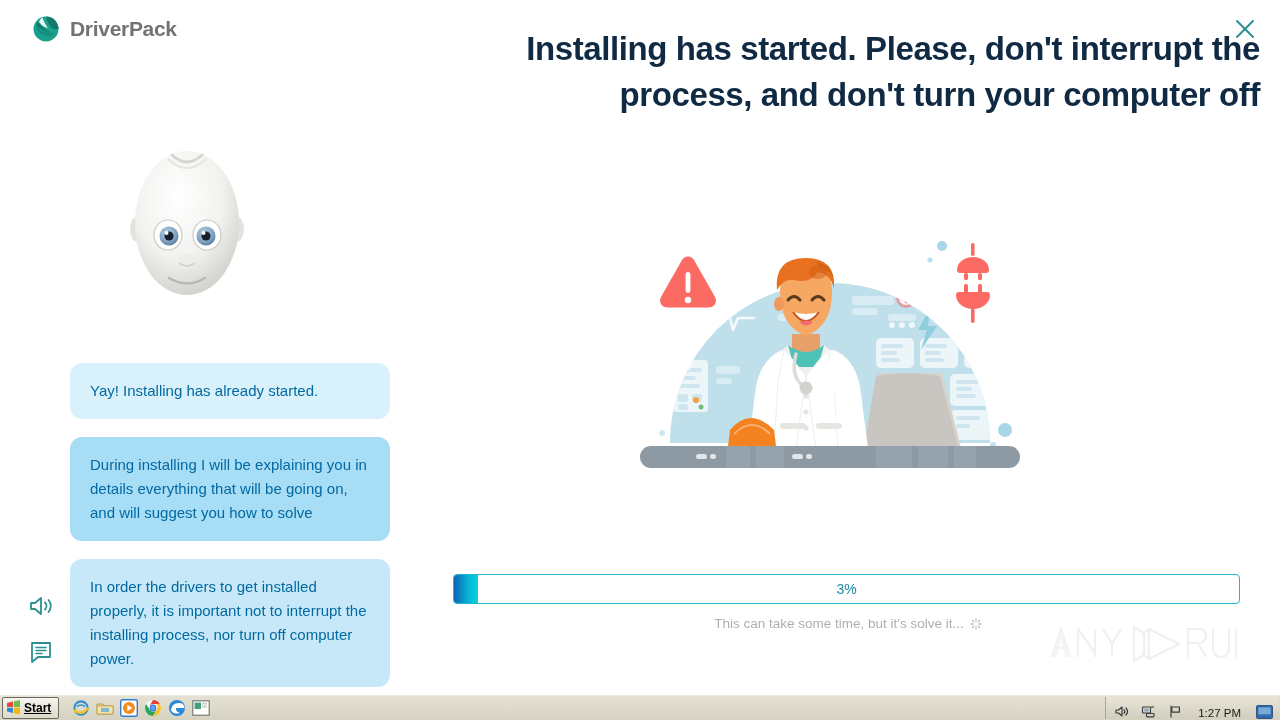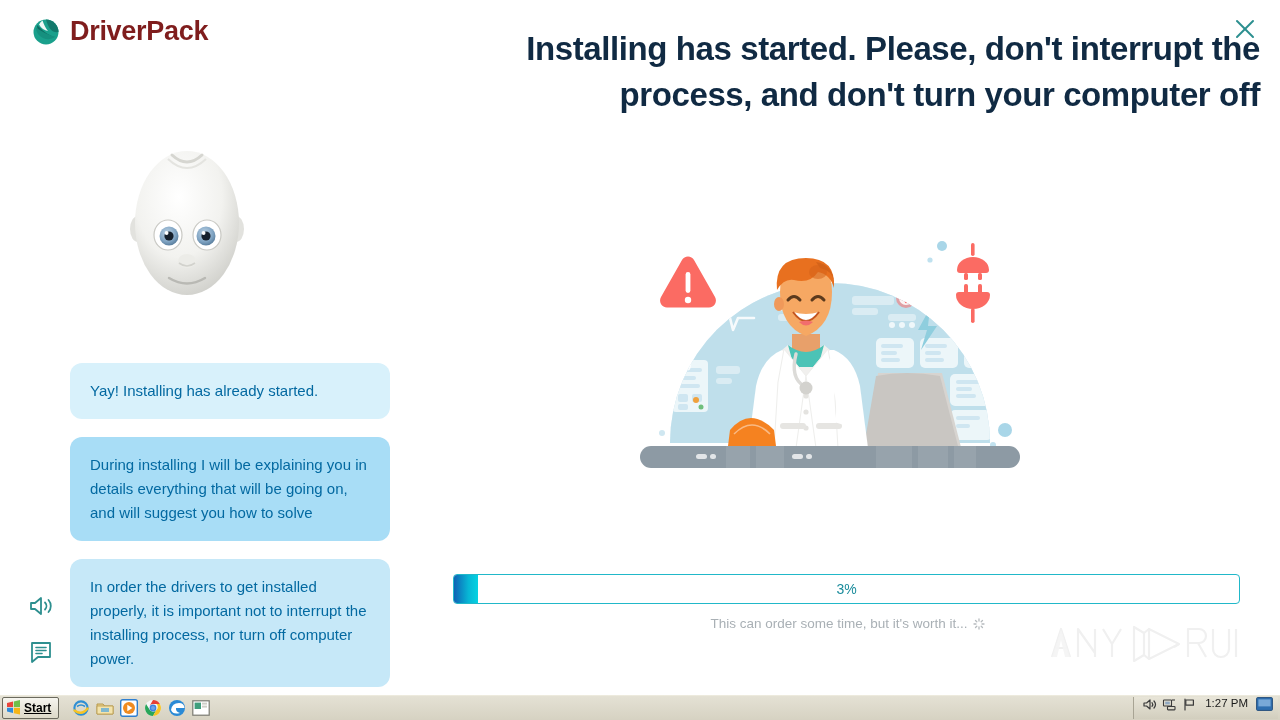--- a/index.html
+++ b/index.html
@@ -26,23 +26,23 @@
   }
 
   
   .brand {
     position: absolute;
     left: 33px; top: 16px;
     display: flex; align-items: center; gap: 11px;
   }
   .brand-logo { width: 26px; height: 26px; display: block; }
   .brand-name {
-    font-size: 27px;
+    font-size: 21px;
     font-weight: bold;
-    color: #7f1d1d;
+    color: #737373;
     letter-spacing: -0.3px;
   }
 
   
   .close-btn {
     position: absolute;
     right: 21px; top: 15px;
     width: 28px; height: 28px;
     display: flex; align-items: center; justify-content: center;
     cursor: pointer;
@@ -181,21 +181,21 @@
     margin-left: 12px;
   }
   .tb-icon {
     width: 19px; height: 19px;
     display: flex; align-items: center; justify-content: center;
     cursor: pointer;
   }
   .tray {
     position: absolute; right: 2px; top: 2px;
     height: 22px;
-    display: flex; align-items: flex-start; gap: 5px;
+    display: flex; align-items: flex-end; gap: 12px;
     padding: 0 5px 0 8px;
     border-left: 1px solid #a8a494;
     background: linear-gradient(180deg,#e8e5d8 0%, #d2cebe 100%);
   }
   .tray-icon { width: 15px; height: 15px; display:block; cursor: pointer; }
   .tray-time {
     font-size: 11.5px; color: #1a1a1a;
     padding: 0 3px;
     white-space: nowrap;
   }
@@ -457,21 +457,21 @@
           </g>
         </svg>
       </div>
 
       <div class="progress-area">
         <div class="progress-track">
           <div class="progress-fill" id="pfill" style="width: 3%;"></div>
           <div class="progress-label">3%</div>
         </div>
         <div class="progress-hint">
-          <span>This can order some time, but it's worth it...</span>
+          <span>This can take some time, but it's solve it...</span>
           <svg class="spinner" viewBox="0 0 12 12" xmlns="http://www.w3.org/2000/svg">
             <g stroke="#b6bbbe" stroke-width="1.3" stroke-linecap="round">
               <line x1="6" y1="1" x2="6" y2="3"></line>
               <line x1="9.5" y1="2.5" x2="8.2" y2="3.8"></line>
               <line x1="11" y1="6" x2="9" y2="6"></line>
               <line x1="9.5" y1="9.5" x2="8.2" y2="8.2"></line>
               <line x1="6" y1="11" x2="6" y2="9"></line>
               <line x1="2.5" y1="9.5" x2="3.8" y2="8.2"></line>
               <line x1="1" y1="6" x2="3" y2="6"></line>
               <line x1="2.5" y1="2.5" x2="3.8" y2="3.8"></line>

